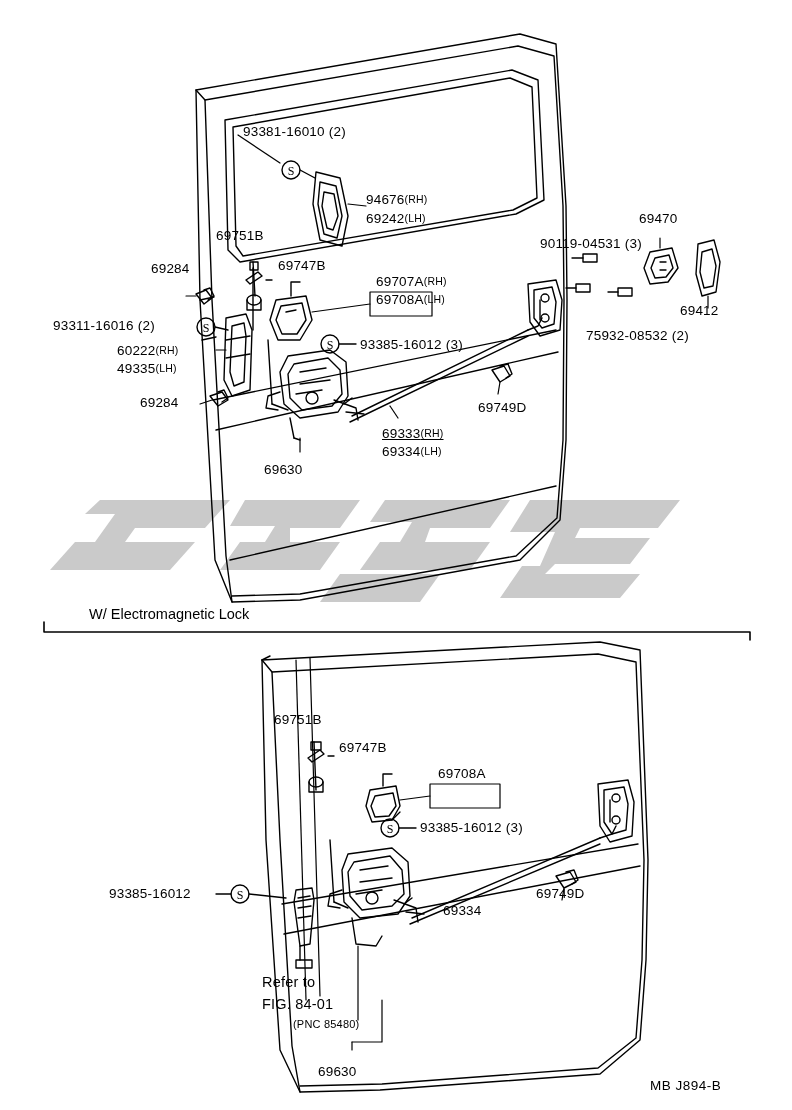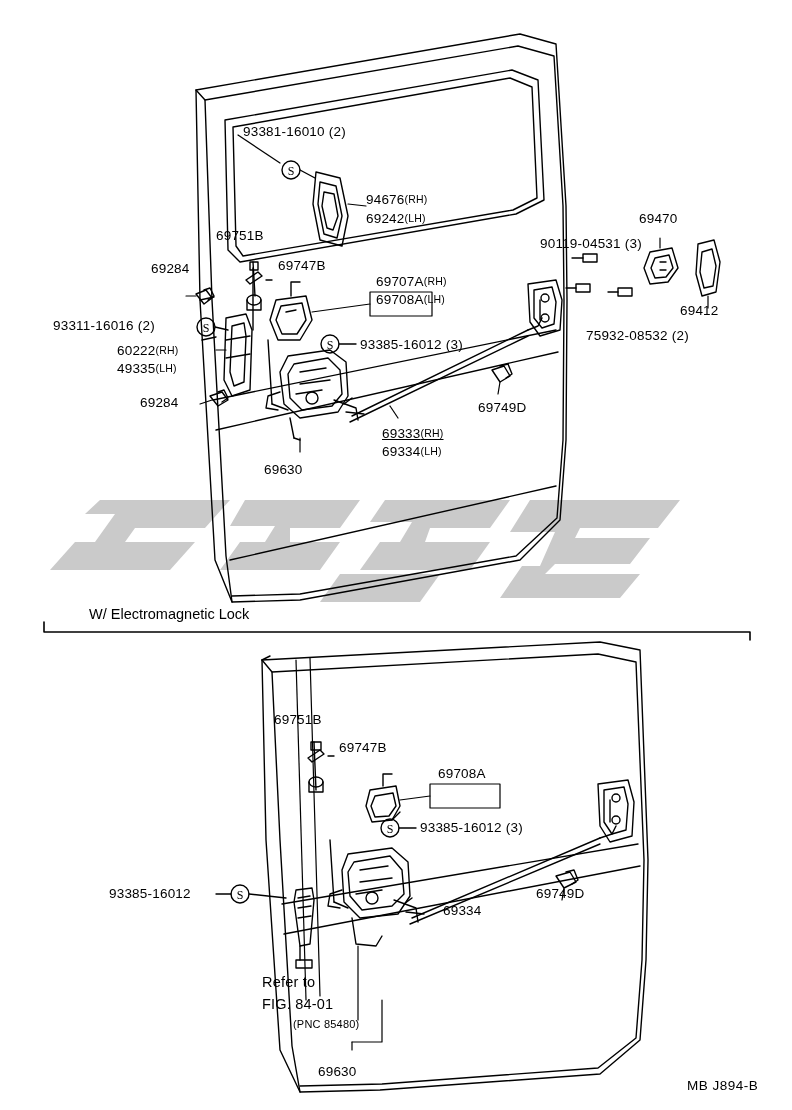--- a/index.html
+++ b/index.html
@@ -328,15 +328,15 @@
   <div class="lbl" style="left:109px; top:886px;">93385-16012</div>
   <div class="lbl" style="left:443px; top:903px;">69334</div>
   <div class="lbl" style="left:536px; top:886px;">69749D</div>
 
   <div class="lbl" style="left:262px; top:974px; font-size:14.5px;">Refer to</div>
   <div class="lbl" style="left:262px; top:996px; font-size:14.5px;">FIG. 84-01</div>
   <div class="lbl small" style="left:264px; top:1018px;margin-left:29px;">(PNC 85480)</div>
 
   <div class="lbl" style="left:318px; top:1064px;">69630</div>
 
-  <div class="footer" style="left:650px; top:1078px;margin-left:37px;">MB  J894-B</div>
+  <div class="footer" style="left:650px; top:1078px;">MB  J894-B</div>
 
 </div>
 
 </body></html>

